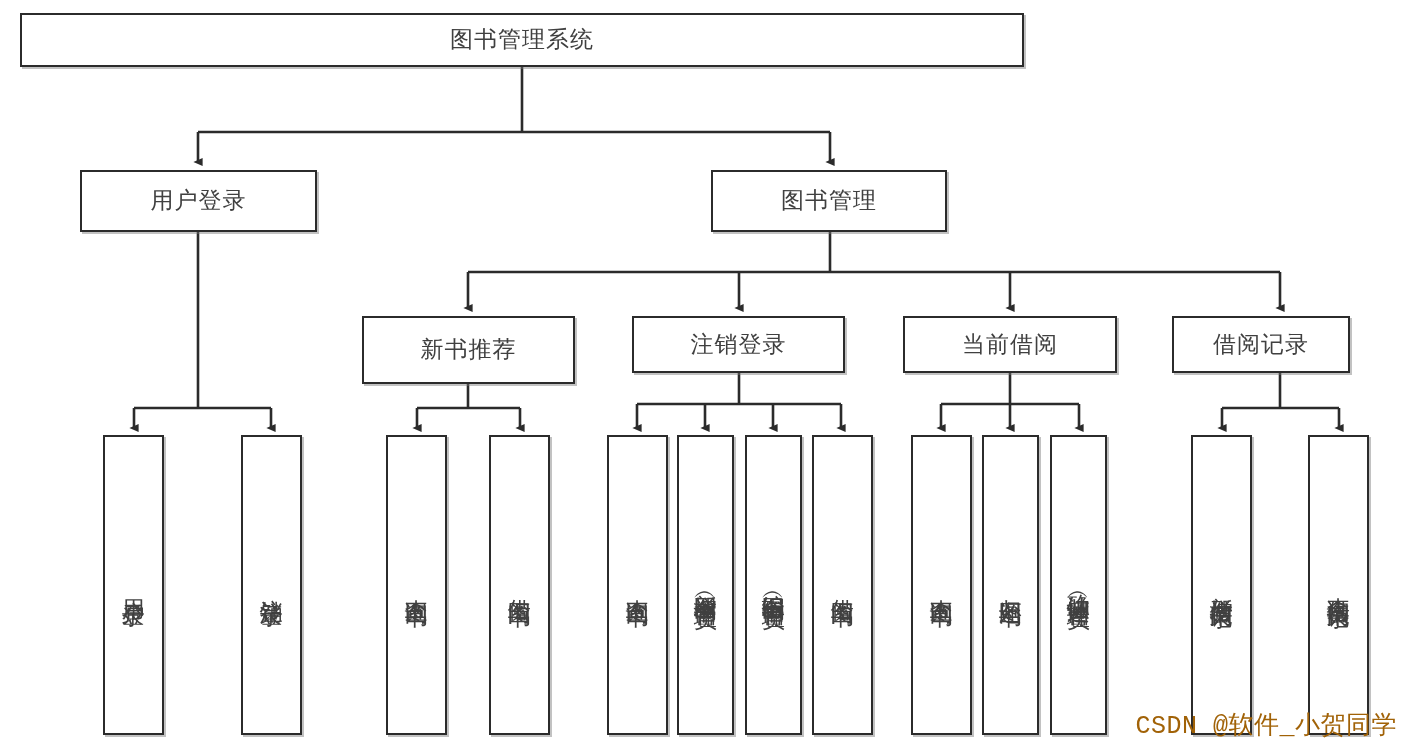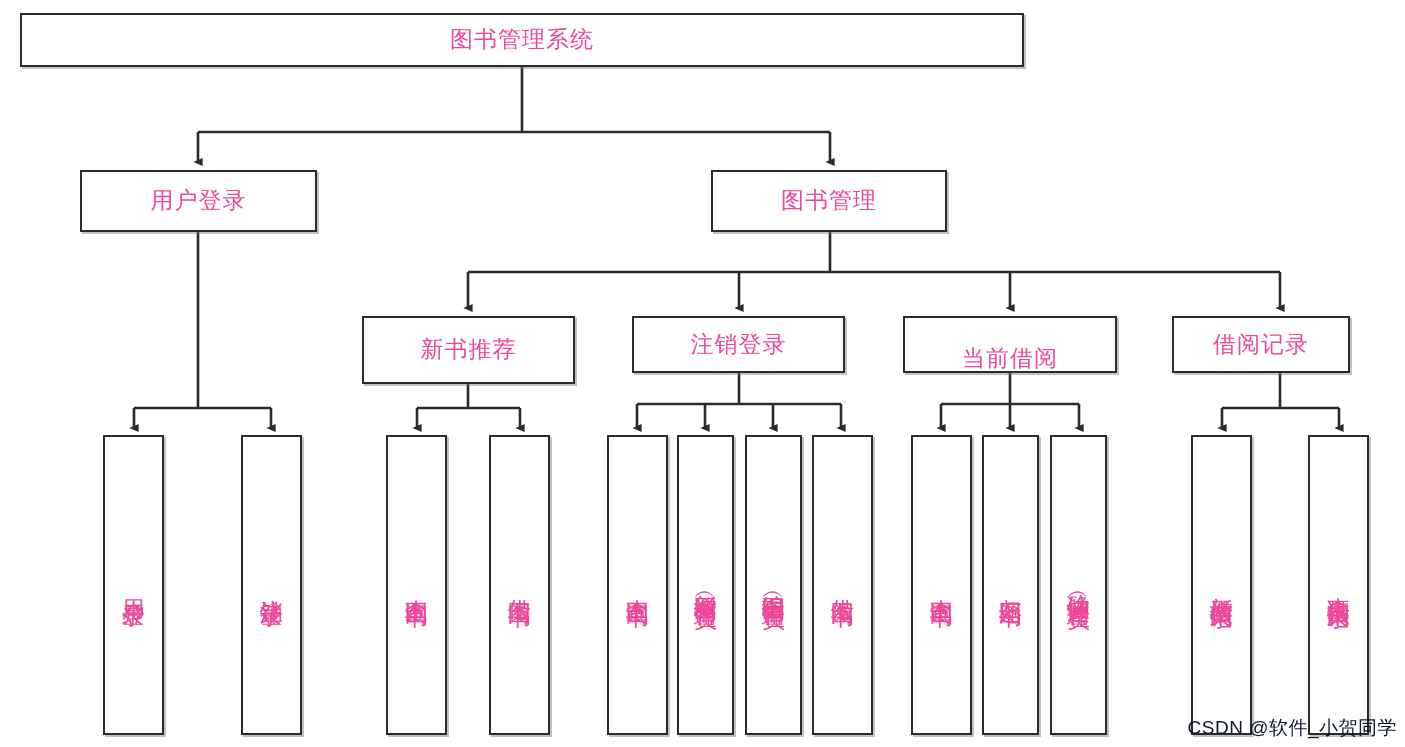--- a/index.html
+++ b/index.html
@@ -18,21 +18,21 @@
     overflow: hidden;
   }
   .node {
     position: absolute;
     box-sizing: border-box;
     border: 2px solid #2b2b2b;
     background: #ffffff;
     display: flex;
     align-items: center;
     justify-content: center;
-    color: #ec4899;
+    color: #404040;
     box-shadow: 2px 2px 0 rgba(120,120,120,0.45);
   }
   .node .label {
     font-size: 23px;
     line-height: 1.1;
     letter-spacing: 1px;
     white-space: nowrap;
   }
   .node.leaf {
     align-items: center;
@@ -52,24 +52,25 @@
     left: 0;
     top: 0;
     width: 1405px;
     height: 747px;
     pointer-events: none;
   }
   .watermark {
     position: absolute;
     right: 8px;
     bottom: 6px;
-    font-size: 19px;
-    color: #0f172a;
+    font-size: 25px;
+    color: #a16207;
     white-space: nowrap;
     letter-spacing: 0.5px;
+    font-family: Liberation Mono, monospace;
   }
 </style>
 </head>
 <body>
 
 <div id="canvas">
 
   <svg id="edges" viewBox="0 0 1405 747">
     <defs>
       <marker id="arrow" markerWidth="10" markerHeight="10" refX="4.2" refY="5" orient="auto" markerUnits="userSpaceOnUse">
@@ -130,21 +131,21 @@
   <div class="node" style="left:711px; top:170px; width:236px; height:62px;">
     <span class="label">图书管理</span>
   </div>
 
   <div class="node" style="left:362px; top:316px; width:213px; height:68px;">
     <span class="label">新书推荐</span>
   </div>
   <div class="node" style="left:632px; top:316px; width:213px; height:57px;">
     <span class="label">注销登录</span>
   </div>
-  <div class="node" style="left:903px; top:316px; width:214px; height:57px;align-items:flex-end;">
+  <div class="node" style="left:903px; top:316px; width:214px; height:57px;">
     <span class="label">当前借阅</span>
   </div>
   <div class="node" style="left:1172px; top:316px; width:178px; height:57px;">
     <span class="label">借阅记录</span>
   </div>
 
   <div class="node leaf" style="left:103px; top:435px; width:61px; height:300px;">
     <span class="label">用户登录</span>
   </div>
   <div class="node leaf" style="left:241px; top:435px; width:61px; height:300px;">

